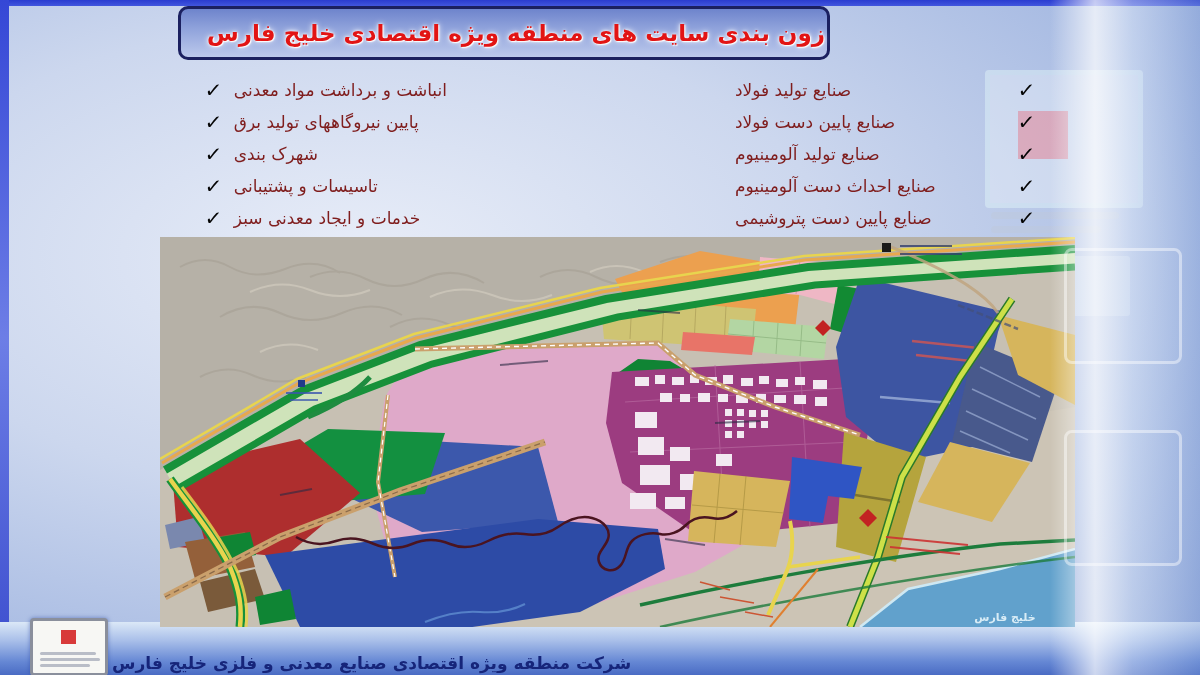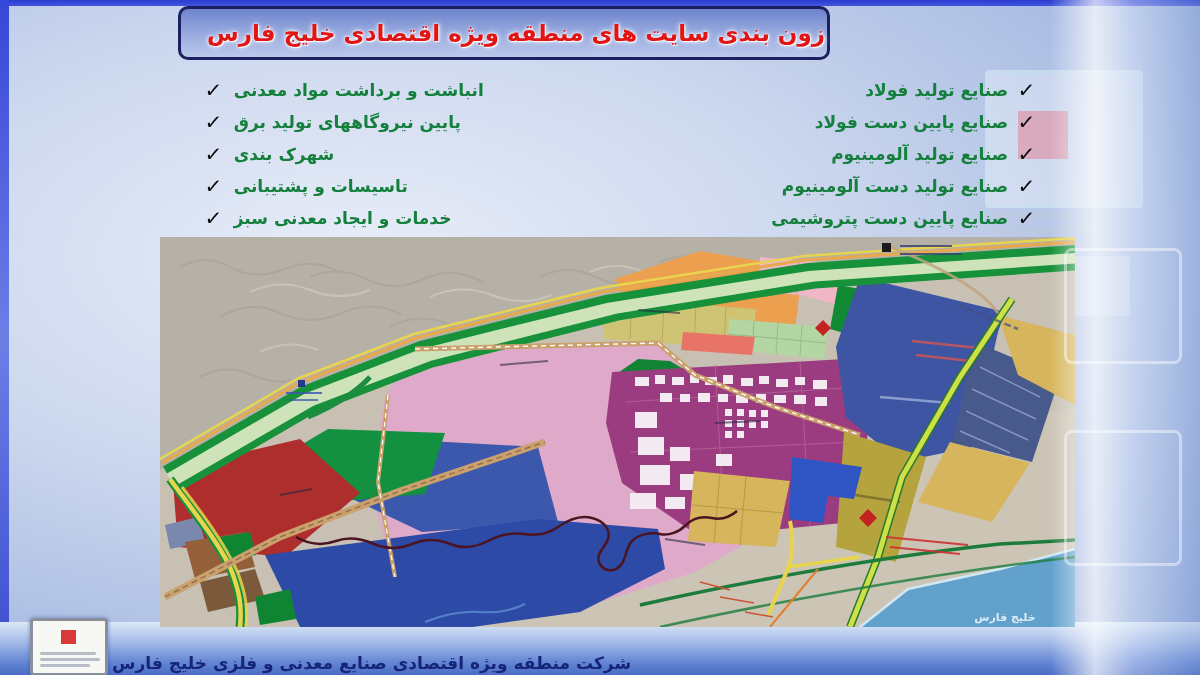--- a/index.html
+++ b/index.html
@@ -29,23 +29,23 @@
     font-size:23px;font-weight:bold;color:#e21414;direction:rtl;white-space:nowrap;
     text-shadow:0 0 3px #fff,0 0 6px #fff,1px 1px 1px rgba(255,255,255,.95);
     margin-left:24px;
   }
 
   
   .checklist{position:absolute;display:flex;flex-direction:column;}
   .checklist .row{height:32px;display:flex;align-items:center;gap:12px;}
   .cl-left{left:205px;top:74px;width:400px;}
   .cl-right{left:735px;top:74px;width:300px;}
-  .cl-right .row{justify-content:flex-end;gap:10px;}
+  .cl-right .row{justify-content:space-between;gap:10px;}
   .check{font-size:20px;font-weight:900;color:#050505;transform:skewX(-6deg);line-height:1;}
-  .item-label{font-size:17px;font-weight:bold;color:#15803d;direction:rtl;white-space:nowrap;}
+  .item-label{font-size:17px;font-weight:normal;color:#7f1d1d;direction:rtl;white-space:nowrap;}
 
   
   .watermark{position:absolute;left:985px;top:70px;width:150px;height:260px;opacity:.48;pointer-events:none;}
   .wm-box{position:absolute;left:0;top:0;width:148px;height:128px;background:rgba(250,253,255,.75);
     border:5px solid rgba(225,245,248,.9);border-radius:4px;}
   .wm-red{position:absolute;left:28px;top:36px;width:50px;height:48px;background:#ff8d92;}
   .wm-line{position:absolute;left:6px;height:7px;background:rgba(190,200,216,.85);border-radius:4px;}
   .wm-l1{top:142px;width:128px;}
   .wm-l2{top:156px;width:110px;}
   .wm-box2{position:absolute;left:0;top:186px;width:145px;height:60px;background:rgba(245,250,253,.55);border-radius:3px;}
@@ -114,21 +114,21 @@
   </div>
   <div class="row">
     <span class="item-label">صنایع پایین دست فولاد</span>
     <span class="check">✓</span>
   </div>
   <div class="row">
     <span class="item-label">صنایع تولید آلومینیوم</span>
     <span class="check">✓</span>
   </div>
   <div class="row">
-    <span class="item-label">صنایع تولید دست آلومینیوم</span>
+    <span class="item-label">صنایع احداث دست آلومینیوم</span>
     <span class="check">✓</span>
   </div>
   <div class="row">
     <span class="item-label">صنایع پایین دست پتروشیمی</span>
     <span class="check">✓</span>
   </div>
 </div>
 
 <div class="footer">
   <div class="logo">

